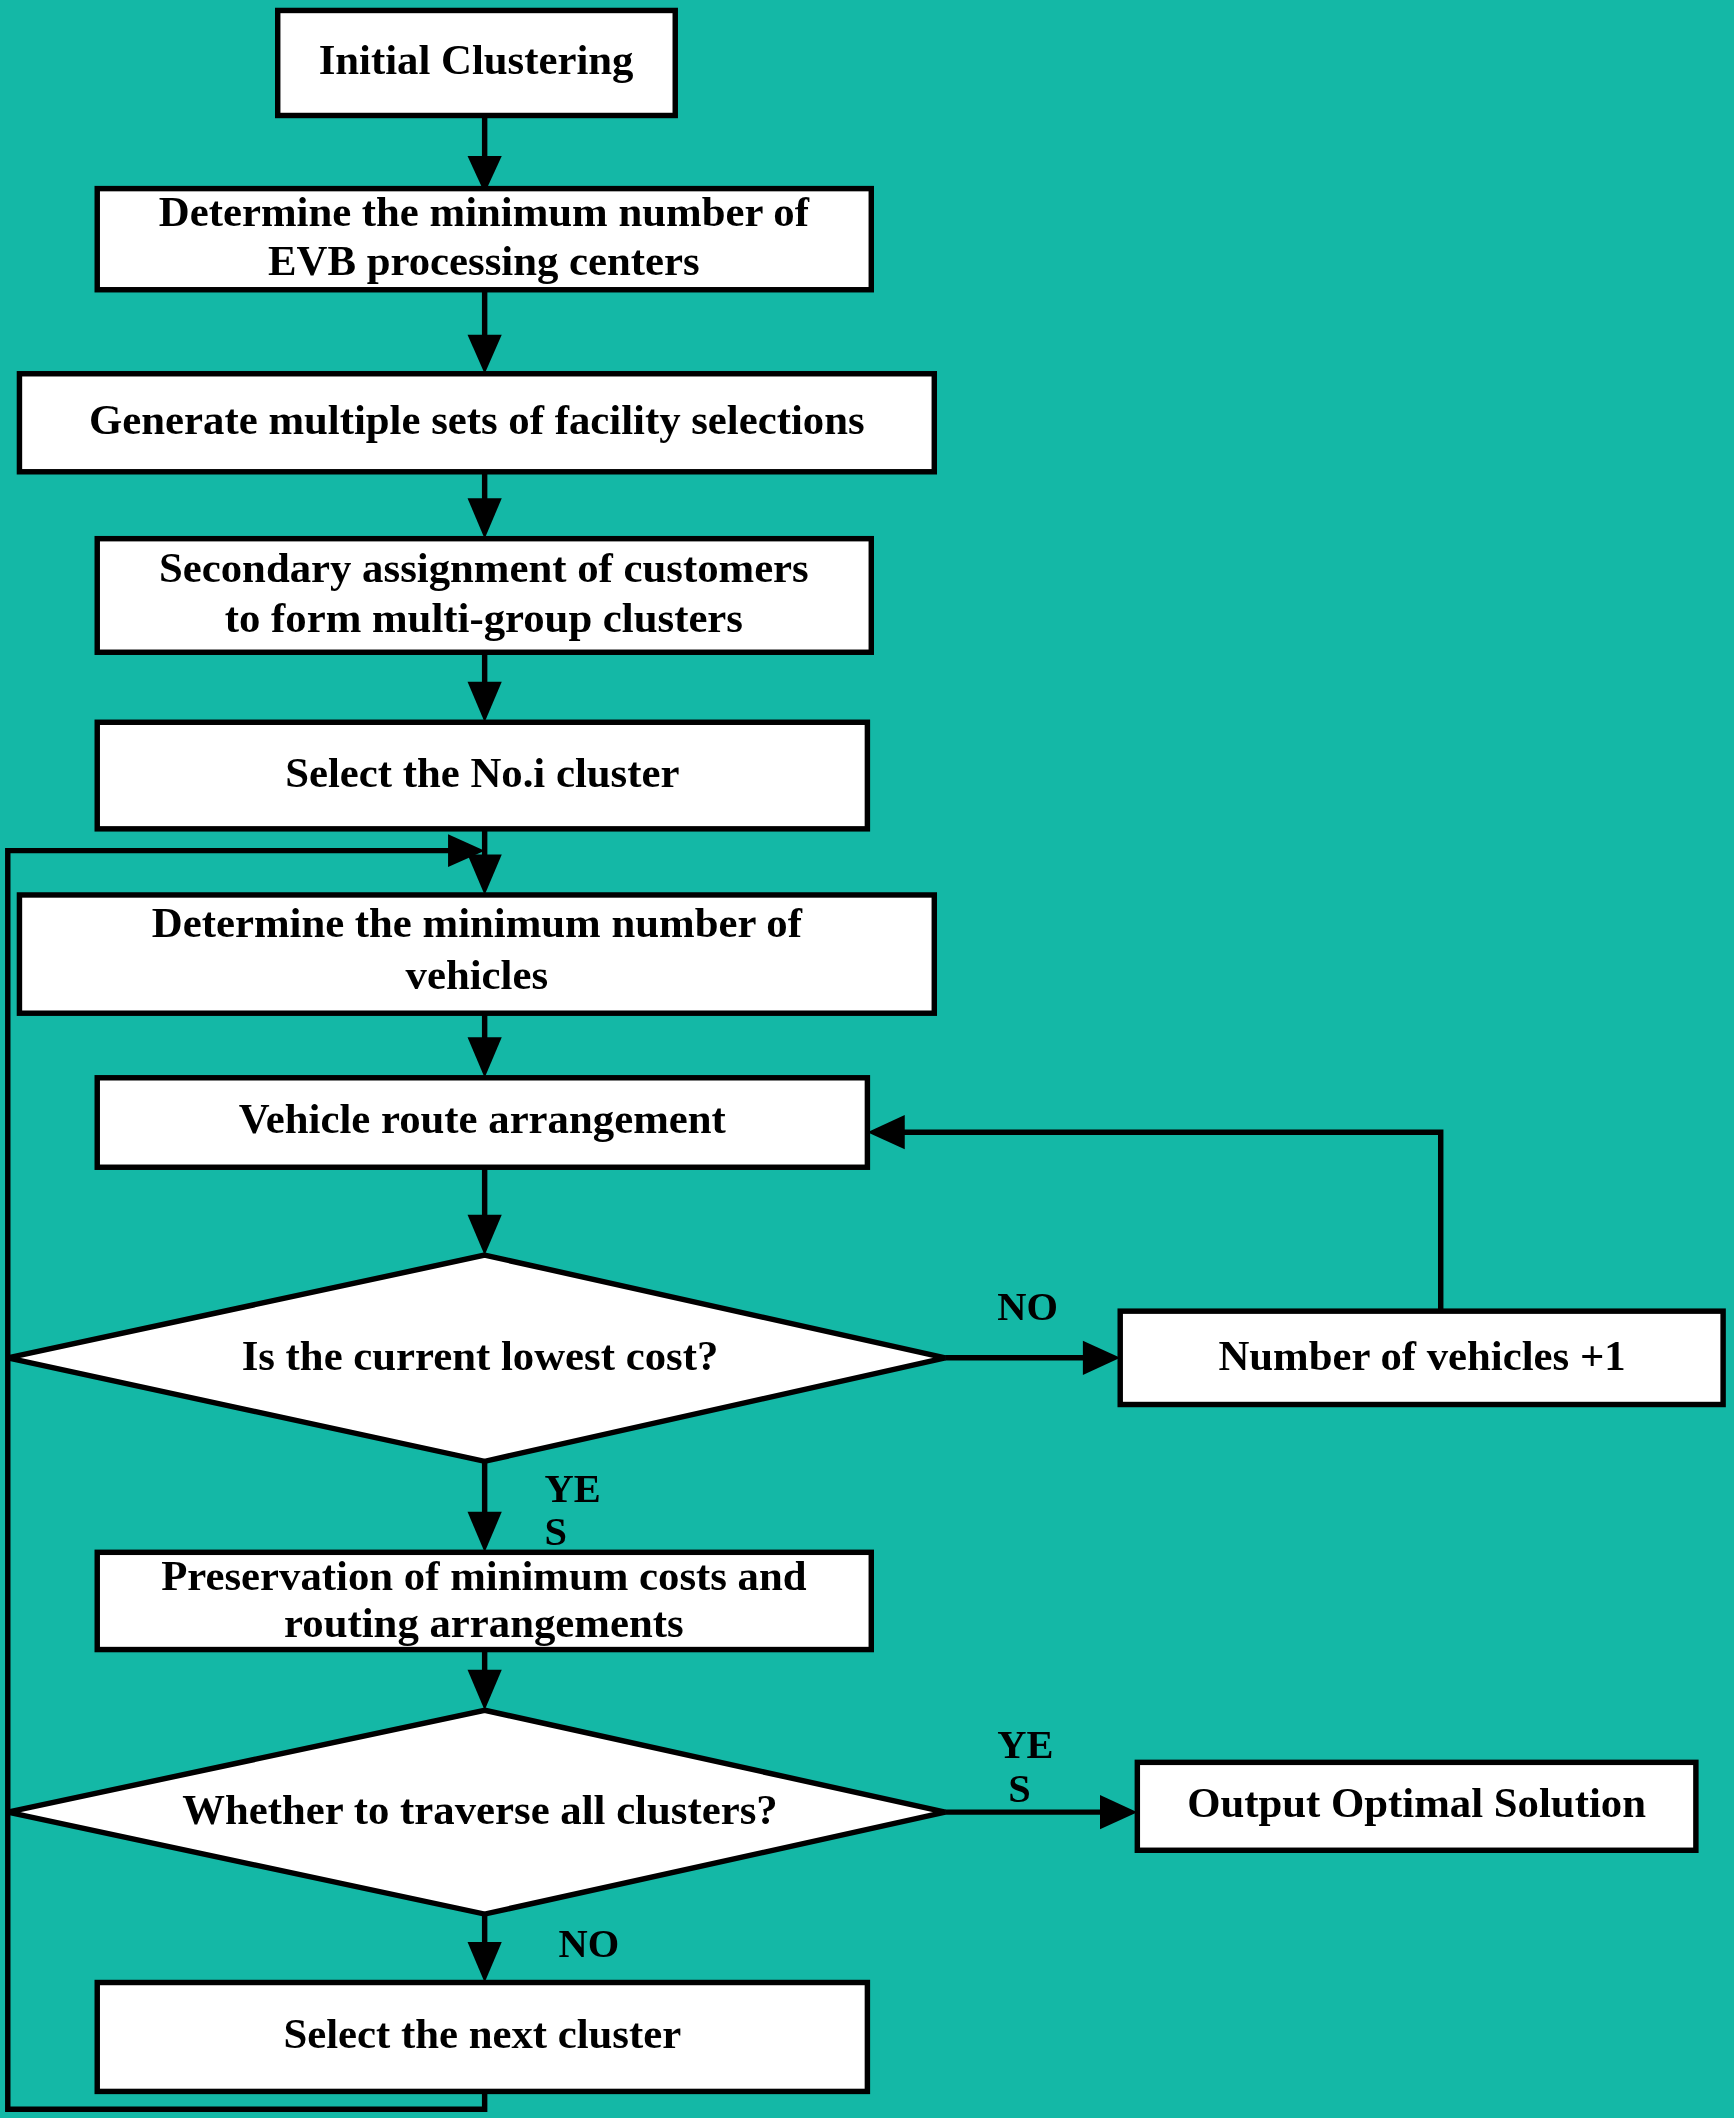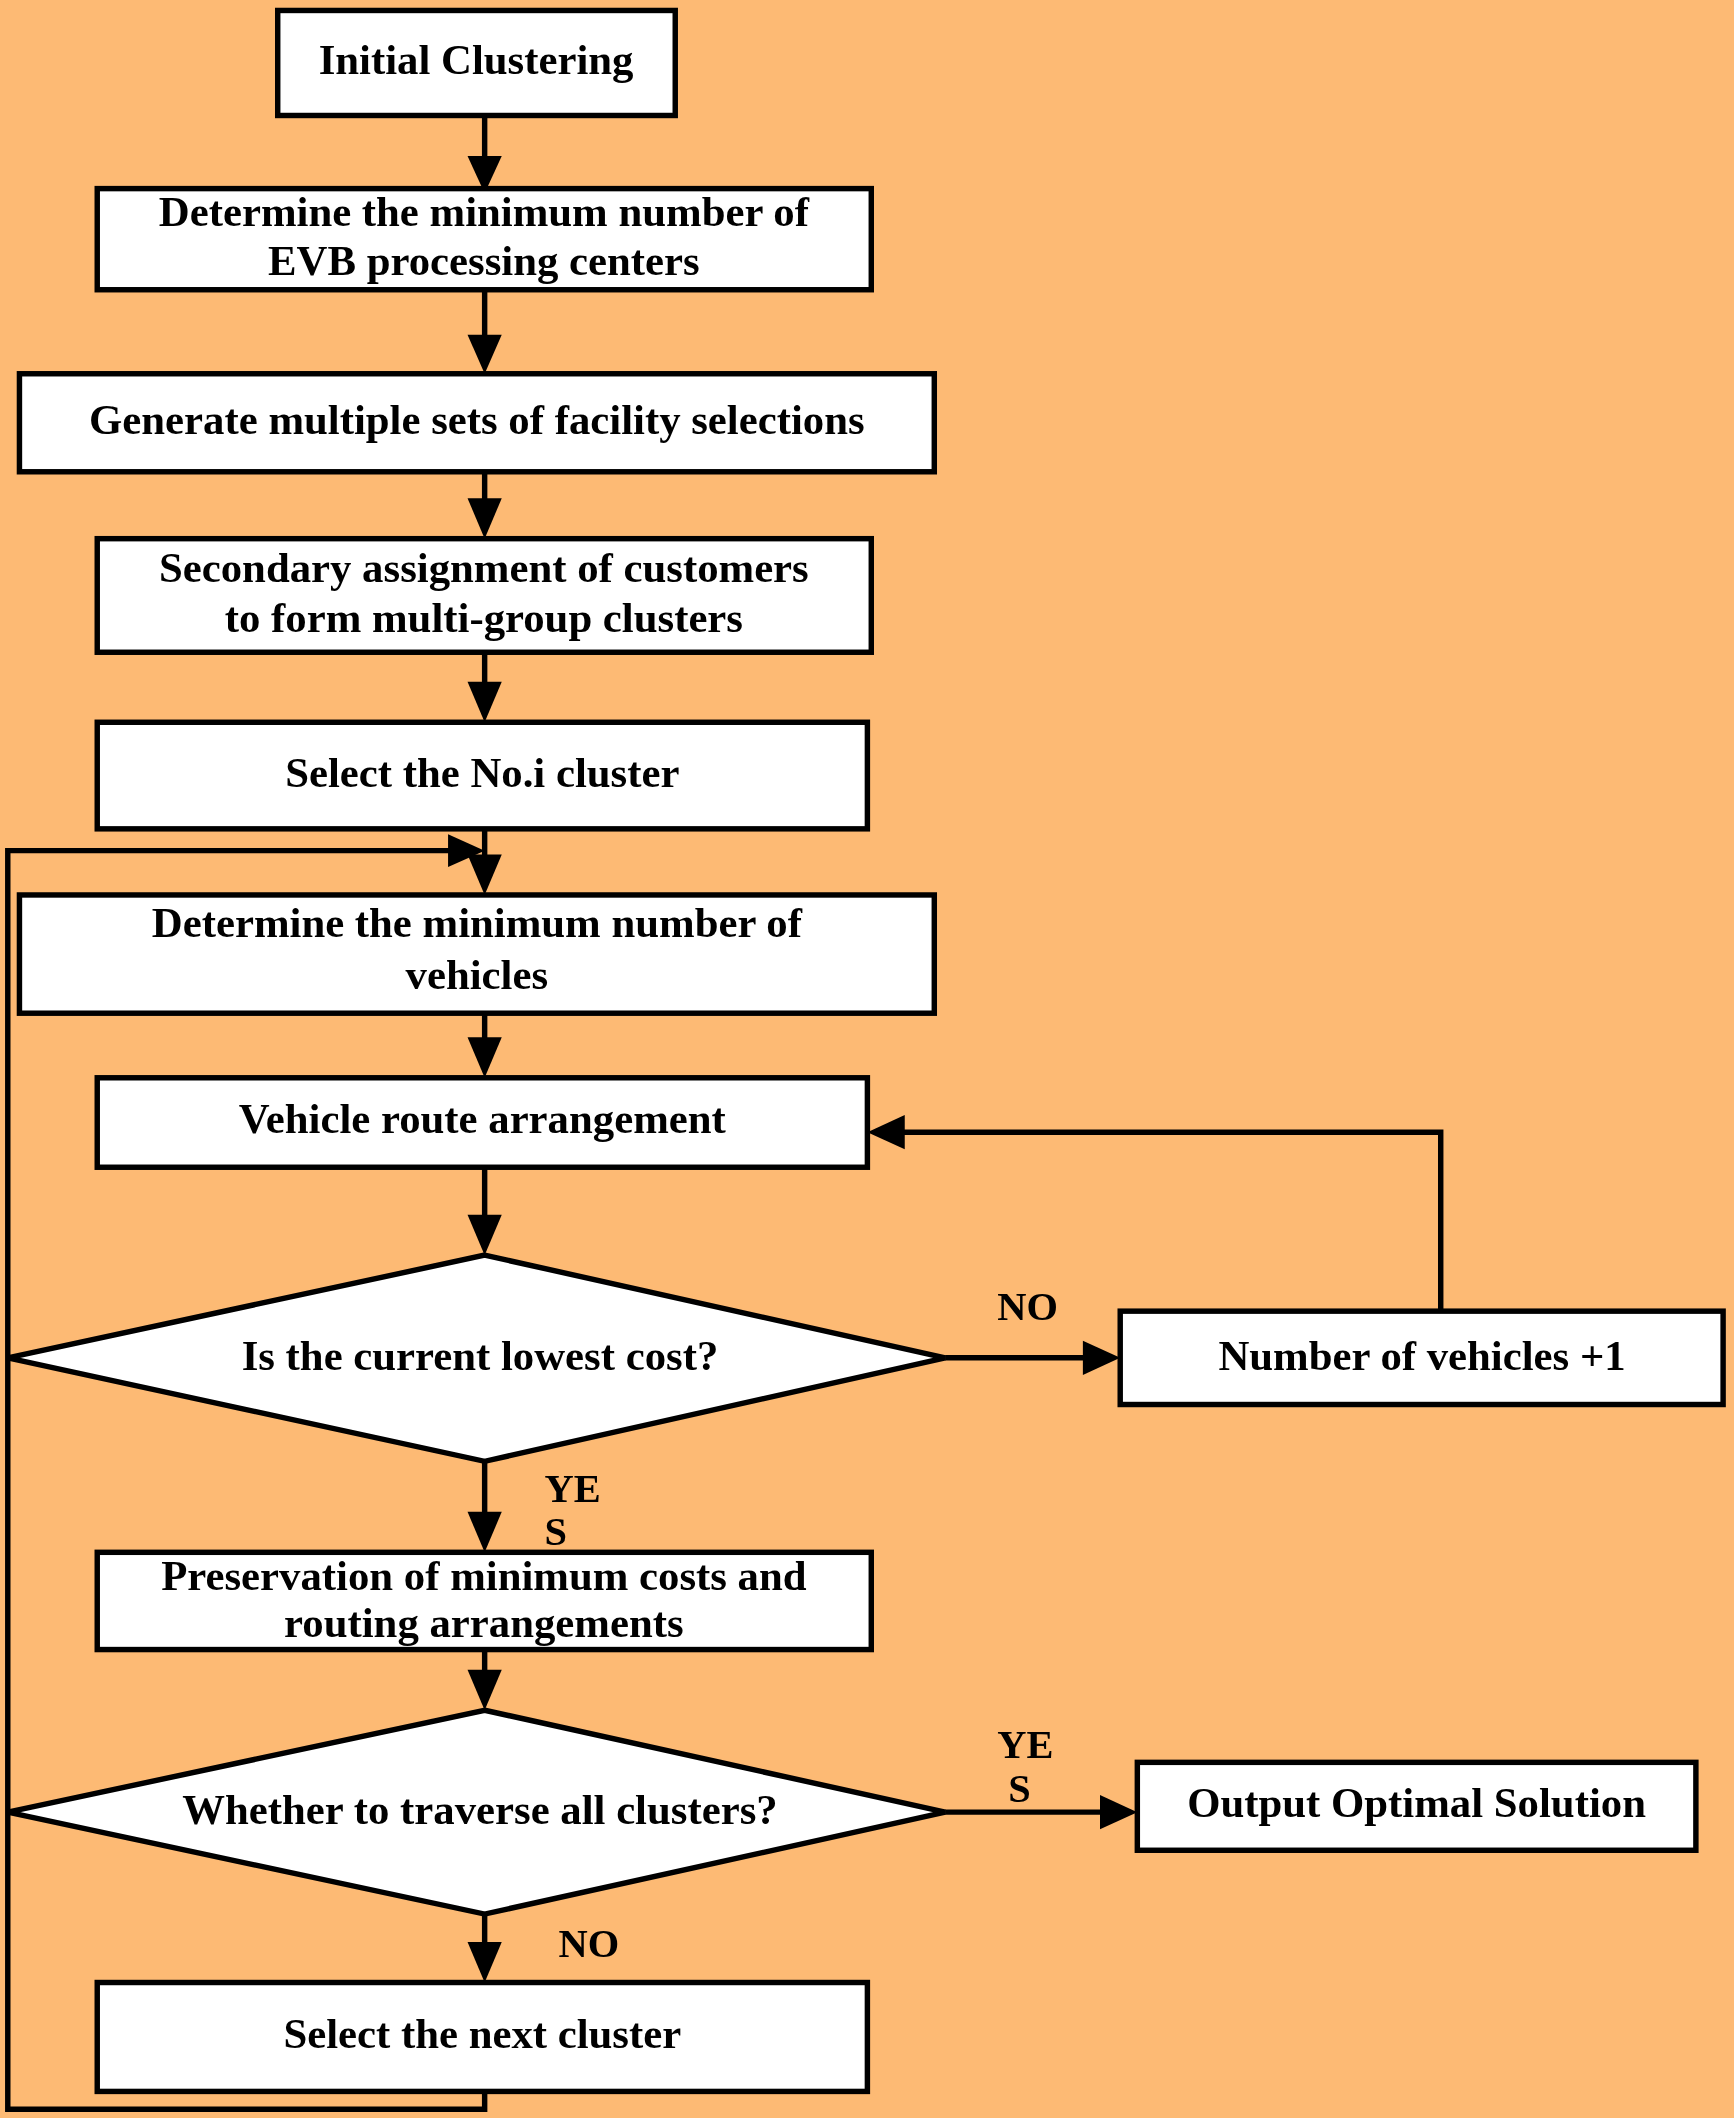--- a/index.html
+++ b/index.html
@@ -7,21 +7,21 @@
     padding: 0;
     background: #ffffff;
   }
   body {
     font-family: "Liberation Serif", "DejaVu Serif", serif;
   }
   #flowchart-root {
     position: relative;
     width: 1734px;
     height: 2119px;
-    background: #fdba74;
+    background: #14b8a6;
     overflow: hidden;
   }
   svg.flow-canvas {
     position: absolute;
     top: 0;
     left: 0;
     width: 1734px;
     height: 2119px;
     display: block;
   }

